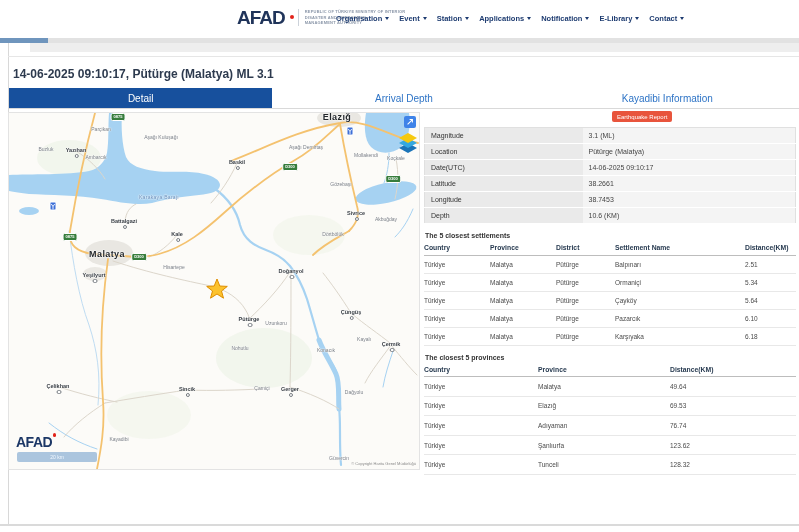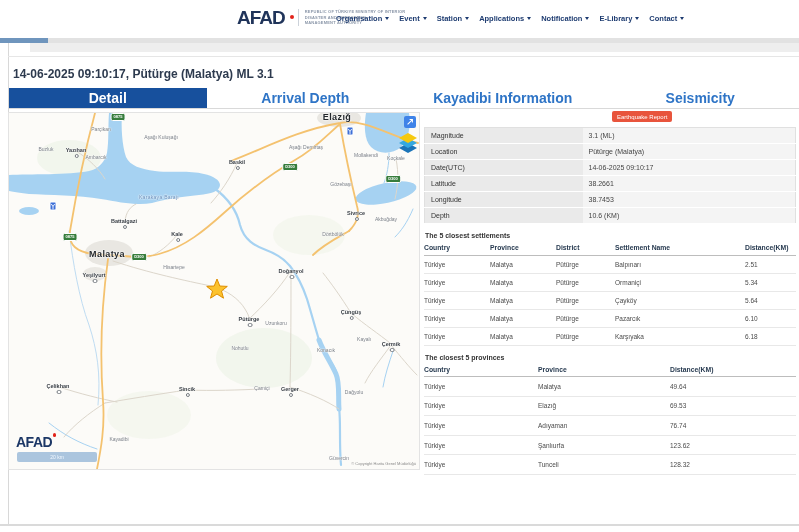--- a/index.html
+++ b/index.html
@@ -24,21 +24,21 @@
   .hscroll-track { position:absolute; left:0; top:38px; width:799px; height:5px; background:#e2e2e2; }
   .hscroll-thumb { position:absolute; left:0; top:0; width:48px; height:5px; background:#6f95bd; cursor:pointer; }
   .subband { position:absolute; left:30px; top:43px; width:769px; height:9px; background:#eeeeee; }
   .content-border-left { position:absolute; left:8px; top:43px; width:1px; height:481px; background:#d8d8d8; }
   .content-border-top { position:absolute; left:8px; top:56px; width:791px; height:1px; background:#e6e6e6; }
   .content-border-bottom { position:absolute; left:0; top:524px; width:799px; height:2px; background:#dadada; }
 
   
   .page-title { position:absolute; left:13px; top:67px; font-size:12px; font-weight:700; color:#2d3a4e; }
   .tabs { position:absolute; left:9px; top:88px; width:790px; height:21px; display:flex; border-bottom:1px solid #d9d9d9; }
-  .tab { flex:1; display:flex; align-items:center; justify-content:center; font-size:14px; font-weight:700; color:#2e74c6; background:#fff; cursor:pointer; }
+  .tab { flex:1; display:flex; align-items:center; justify-content:center; font-size:10px; font-weight:400; color:#2e74c6; background:#fff; cursor:pointer; }
   .tab.active { background:#17509d; color:#fff; }
 
   
   .map { position:absolute; left:8px; top:112px; width:412px; height:358px; background:#fcfbf8; overflow:hidden; border:1px solid #e3e3e3; }
   .map-svg { position:absolute; left:0; top:0; }
   .ml { position:absolute; transform:translate(-50%,-50%); white-space:nowrap;
         text-shadow:0 0 2px #fff,0 0 2px #fff,0 0 1px #fff; pointer-events:none; }
   .ml.city { font-size:9px; font-weight:700; color:#24282c; letter-spacing:.4px; }
   .ml.town { font-size:5.5px; font-weight:700; color:#3b4046; }
   .ml.town::after { content:""; position:absolute; left:50%; top:100%; margin-left:-1.2px; margin-top:0.5px;
@@ -110,21 +110,20 @@
 <div class="subband"></div>
 <div class="content-border-left"></div>
 <div class="content-border-top"></div>
 <div class="content-border-bottom"></div>
 
 <div class="page-title">14-06-2025 09:10:17, Pütürge (Malatya) ML 3.1</div>
 <div class="tabs">
     <div class="tab active">Detail</div>
     <div class="tab">Arrival Depth</div>
     <div class="tab">Kayadibi Information</div>
-    <div class="tab">Seismicity</div>
   </div>
 
 <div class="map">
   <svg class="map-svg" width="410" height="356" viewBox="0 0 410 356">
 
     <ellipse cx="255" cy="245" rx="48" ry="30" fill="#eef4e8" opacity="0.7"></ellipse>
     <ellipse cx="60" cy="45" rx="32" ry="18" fill="#eef4e8" opacity="0.7"></ellipse>
     <ellipse cx="300" cy="122" rx="36" ry="20" fill="#f0f5ea" opacity="0.6"></ellipse>
     <ellipse cx="140" cy="302" rx="42" ry="24" fill="#f0f5ea" opacity="0.6"></ellipse>
 

